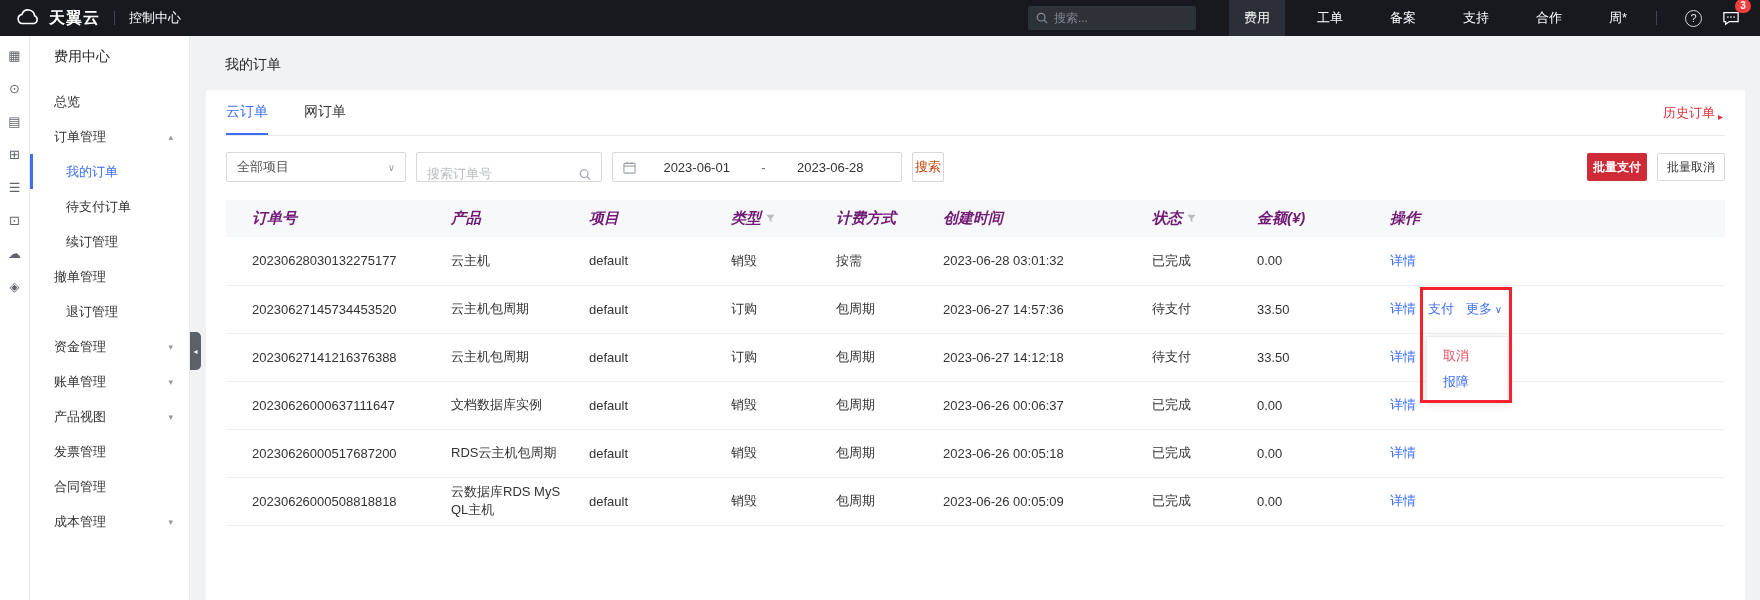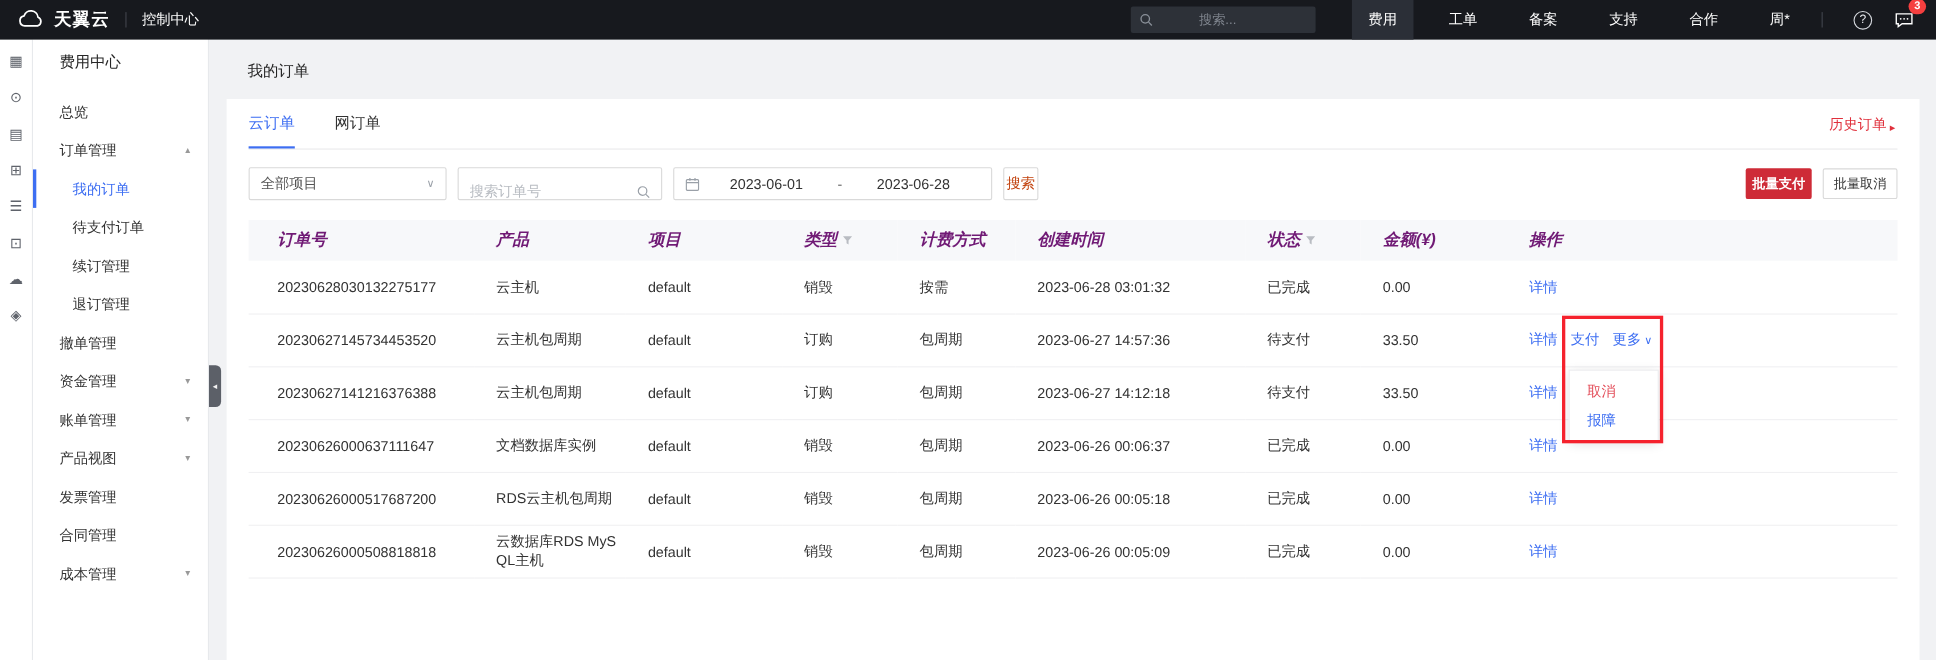--- a/index.html
+++ b/index.html
@@ -11,21 +11,21 @@
   }
   a { text-decoration:none; }
 
   
   .topbar{position:absolute;top:0;left:0;right:0;height:36px;background:#17191e;display:flex;align-items:center;color:#fff;z-index:60;}
   .logo{display:flex;align-items:center;margin-left:16px;}
   .logo-icon{display:flex;align-items:center;margin-right:7px;}
   .logo-text{font-size:16px;font-weight:bold;letter-spacing:1px;}
   .tb-sep{width:1px;height:14px;background:#42454d;margin:0 14px;}
   .console-label{font-size:13px;color:#fff;cursor:pointer;}
-  .tb-search{margin-left:auto;width:168px;height:24px;background:#2d3138;border-radius:2px;display:flex;align-items:center;padding:0 8px;gap:36px;}
+  .tb-search{margin-left:auto;width:168px;height:24px;background:#2d3138;border-radius:2px;display:flex;align-items:center;padding:0 8px;}
   .tb-search svg{flex:none;}
   .tb-search input{background:transparent;border:none;outline:none;color:#ccc;width:100%;font-size:12px;margin-left:6px;}
   .tb-search input::placeholder{color:#80868f;}
   .tnav{display:flex;height:100%;margin-left:16px;align-items:center;}
   .tnav-item{padding:0 15px;height:100%;display:flex;align-items:center;font-size:13px;cursor:pointer;white-space:nowrap;margin-left:17px;}
   .tnav-item.active{background:#2b2f37;}
   .help-circle{width:17px;height:17px;border:1.3px solid #d6d9de;border-radius:50%;font-size:11px;display:flex;align-items:center;justify-content:center;margin:0 6px 0 14px;cursor:pointer;color:#e8eaee;}
   .msg-wrap{position:relative;margin:0 20px 0 14px;cursor:pointer;display:flex;align-items:center;}
   .badge{position:absolute;top:-11px;right:-11px;background:#f53f3f;color:#fff;border-radius:8px;min-width:16px;height:14px;font-size:10px;line-height:14px;text-align:center;padding:0 4px;font-weight:bold;}
 
@@ -155,25 +155,25 @@
       </div>
       <div class="sb-item sb-sub active">
         <span>我的订单</span>
       </div>
       <div class="sb-item sb-sub">
         <span>待支付订单</span>
       </div>
       <div class="sb-item sb-sub">
         <span>续订管理</span>
       </div>
+      <div class="sb-item">
+        <span>撤单管理</span>
+      </div>
       <div class="sb-item sb-sub">
         <span>退订管理</span>
-      </div>
-      <div class="sb-item">
-        <span>撤单管理</span>
       </div>
       <div class="sb-item">
         <span>资金管理</span>
         <span class="caret">▾</span>
       </div>
       <div class="sb-item">
         <span>账单管理</span>
         <span class="caret">▾</span>
       </div>
       <div class="sb-item">

